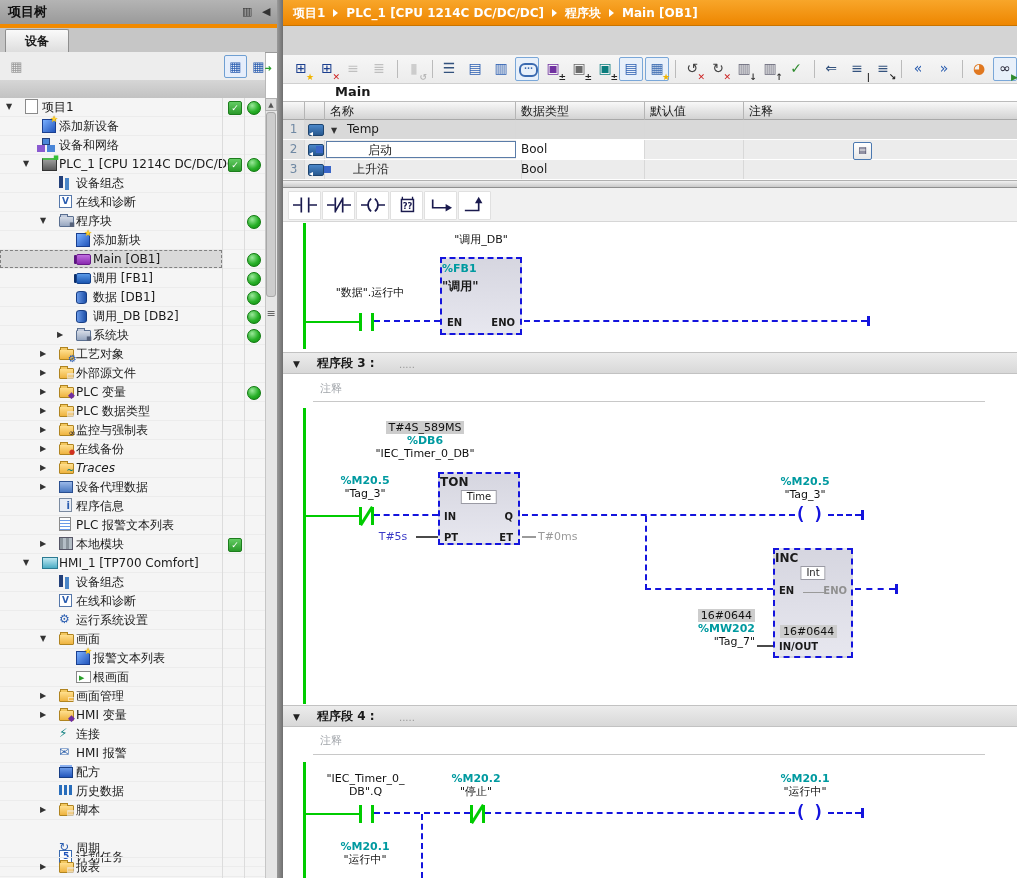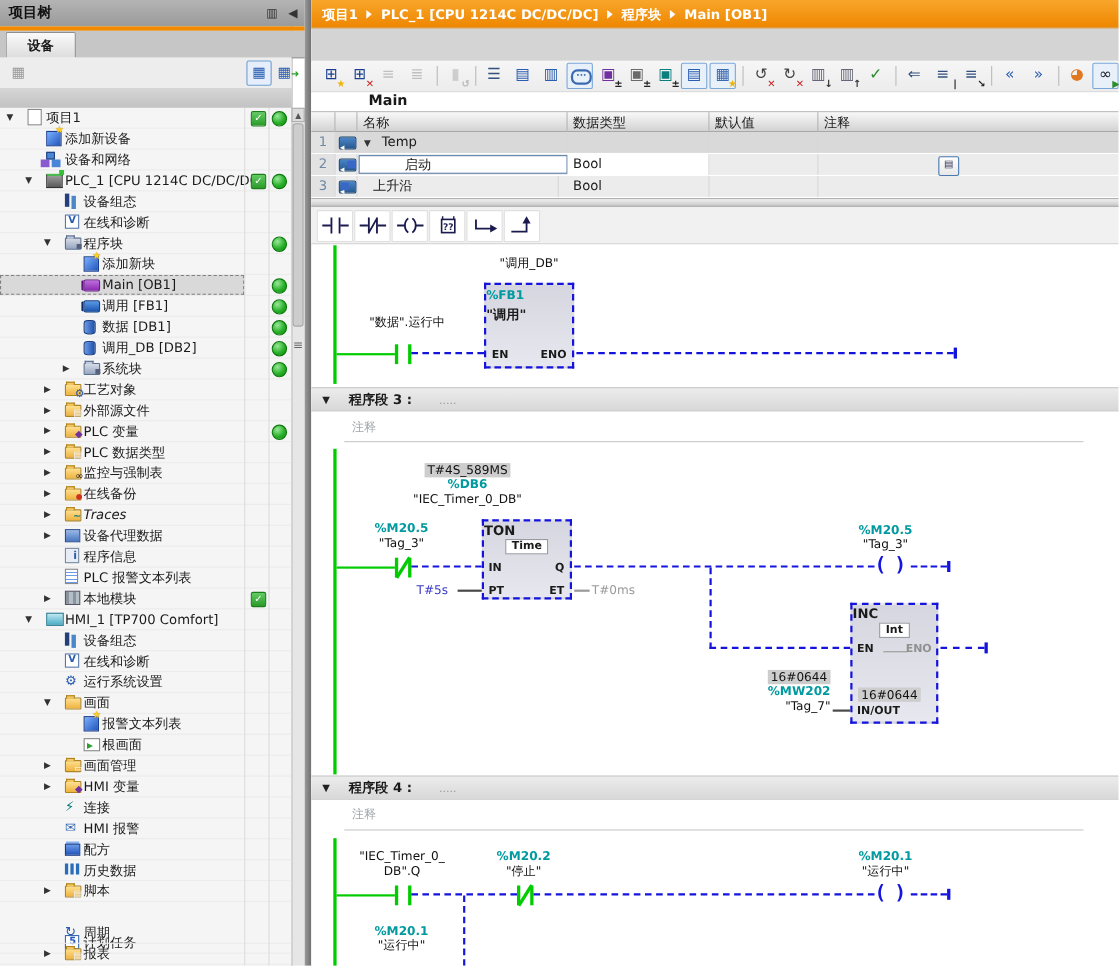--- a/index.html
+++ b/index.html
@@ -133,21 +133,21 @@
   .cslash{position:absolute;width:3px;height:22px;background:#00cc00;transform:rotate(32deg)}
   .opaddr{color:#009aa0;font-weight:bold}
   .opname{color:#111}
   .lab{position:absolute;text-align:center;font-size:11px;line-height:13px;white-space:nowrap}
   .lab div{white-space:nowrap}
   .monval{display:inline-block;background:#cdcdcd;color:#111;padding:0 3px;font-size:11px}
   .constv{color:#3c3cc8;font-size:11px}
   .grayv{color:#9a9a9a;font-size:11px}
   .lblock{position:absolute;border:2px dashed #1414dd;background:linear-gradient(#d6d6e0,#e7e7ef);box-sizing:border-box}
   .blk-type{position:absolute;left:0;width:100%;text-align:left;font-weight:bold;font-size:12px}
-  .blk-dtype{position:absolute;left:50%;transform:translateX(-50%);background:#fff;border:1px solid #9a9aa4;font-size:10px;font-weight:bold;padding:0 5px;line-height:12px}
+  .blk-dtype{position:absolute;left:50%;transform:translateX(-50%);background:#fff;border:1px solid #9a9aa4;font-size:10px;font-weight:normal;padding:0 5px;line-height:12px}
   .pin{position:absolute;font-size:10px;font-weight:bold;line-height:12px}
   .pin.gray{color:#909090}
   .coil{position:absolute;width:40px;height:22px}
   .coil span{position:absolute;top:-3px;font-size:18px;font-weight:bold;color:#1414dd;font-family:"DejaVu Sans Mono","Liberation Mono",monospace}
 </style>
 </head>
 <body>
 
 <div id="left"></div>
 
@@ -527,21 +527,21 @@
     </div>
     <div class="vtcell" style="left:362px;width:99px"></div>
     <div class="vtcell" style="left:461px;width:273px;border-right:none"></div>
   </div>
 
   <div class="vtrow" style="top:160px;background:#ececec">
     <div class="vtcell numcell" style="left:0;width:22px">3</div>
     <div class="vtcell" style="left:22px;width:20px">
         <span class="tagico"></span>
       </div>
-    <div class="vtcell" style="left:36px;width:189px">
+    <div class="vtcell" style="left:50px;width:189px">
       <span class="bullet" style="left:-9px"></span>
       <span style="position:absolute;left:20px">上升沿</span>
     </div>
     <div class="vtcell" style="left:233px;width:129px">
       <span style="position:absolute;left:5px">Bool</span>
     </div>
     <div class="vtcell" style="left:362px;width:99px"></div>
     <div class="vtcell" style="left:461px;width:273px;border-right:none"></div>
   </div>
 

